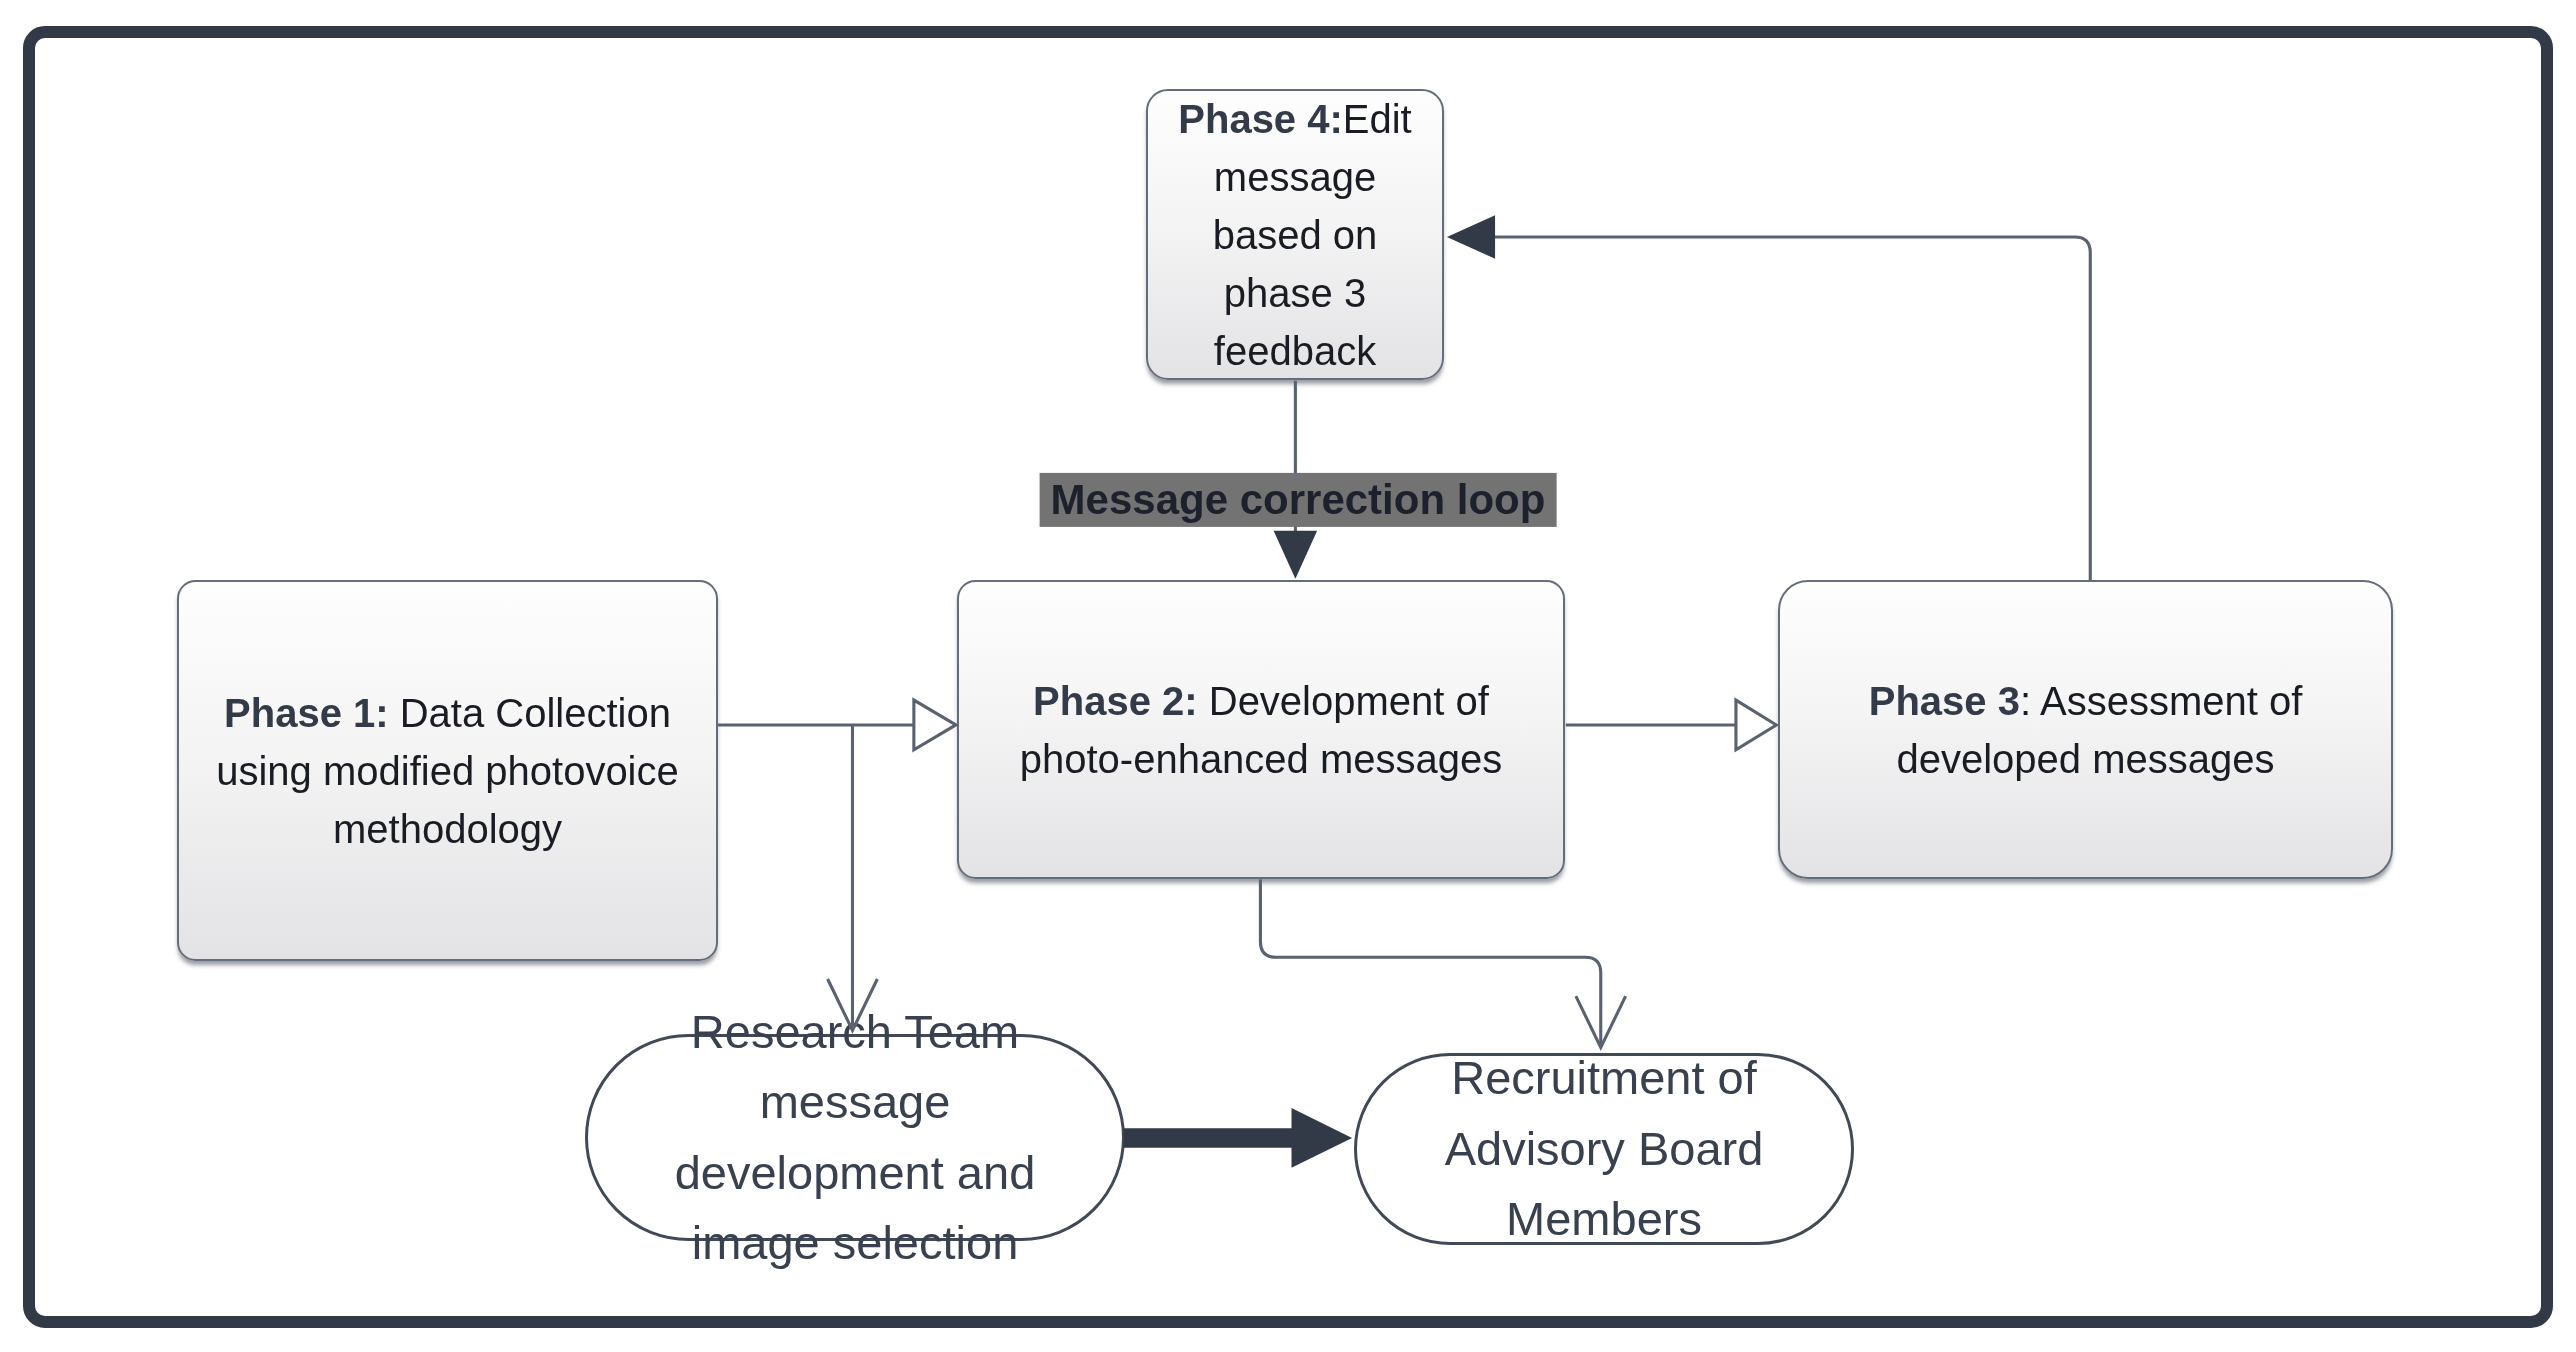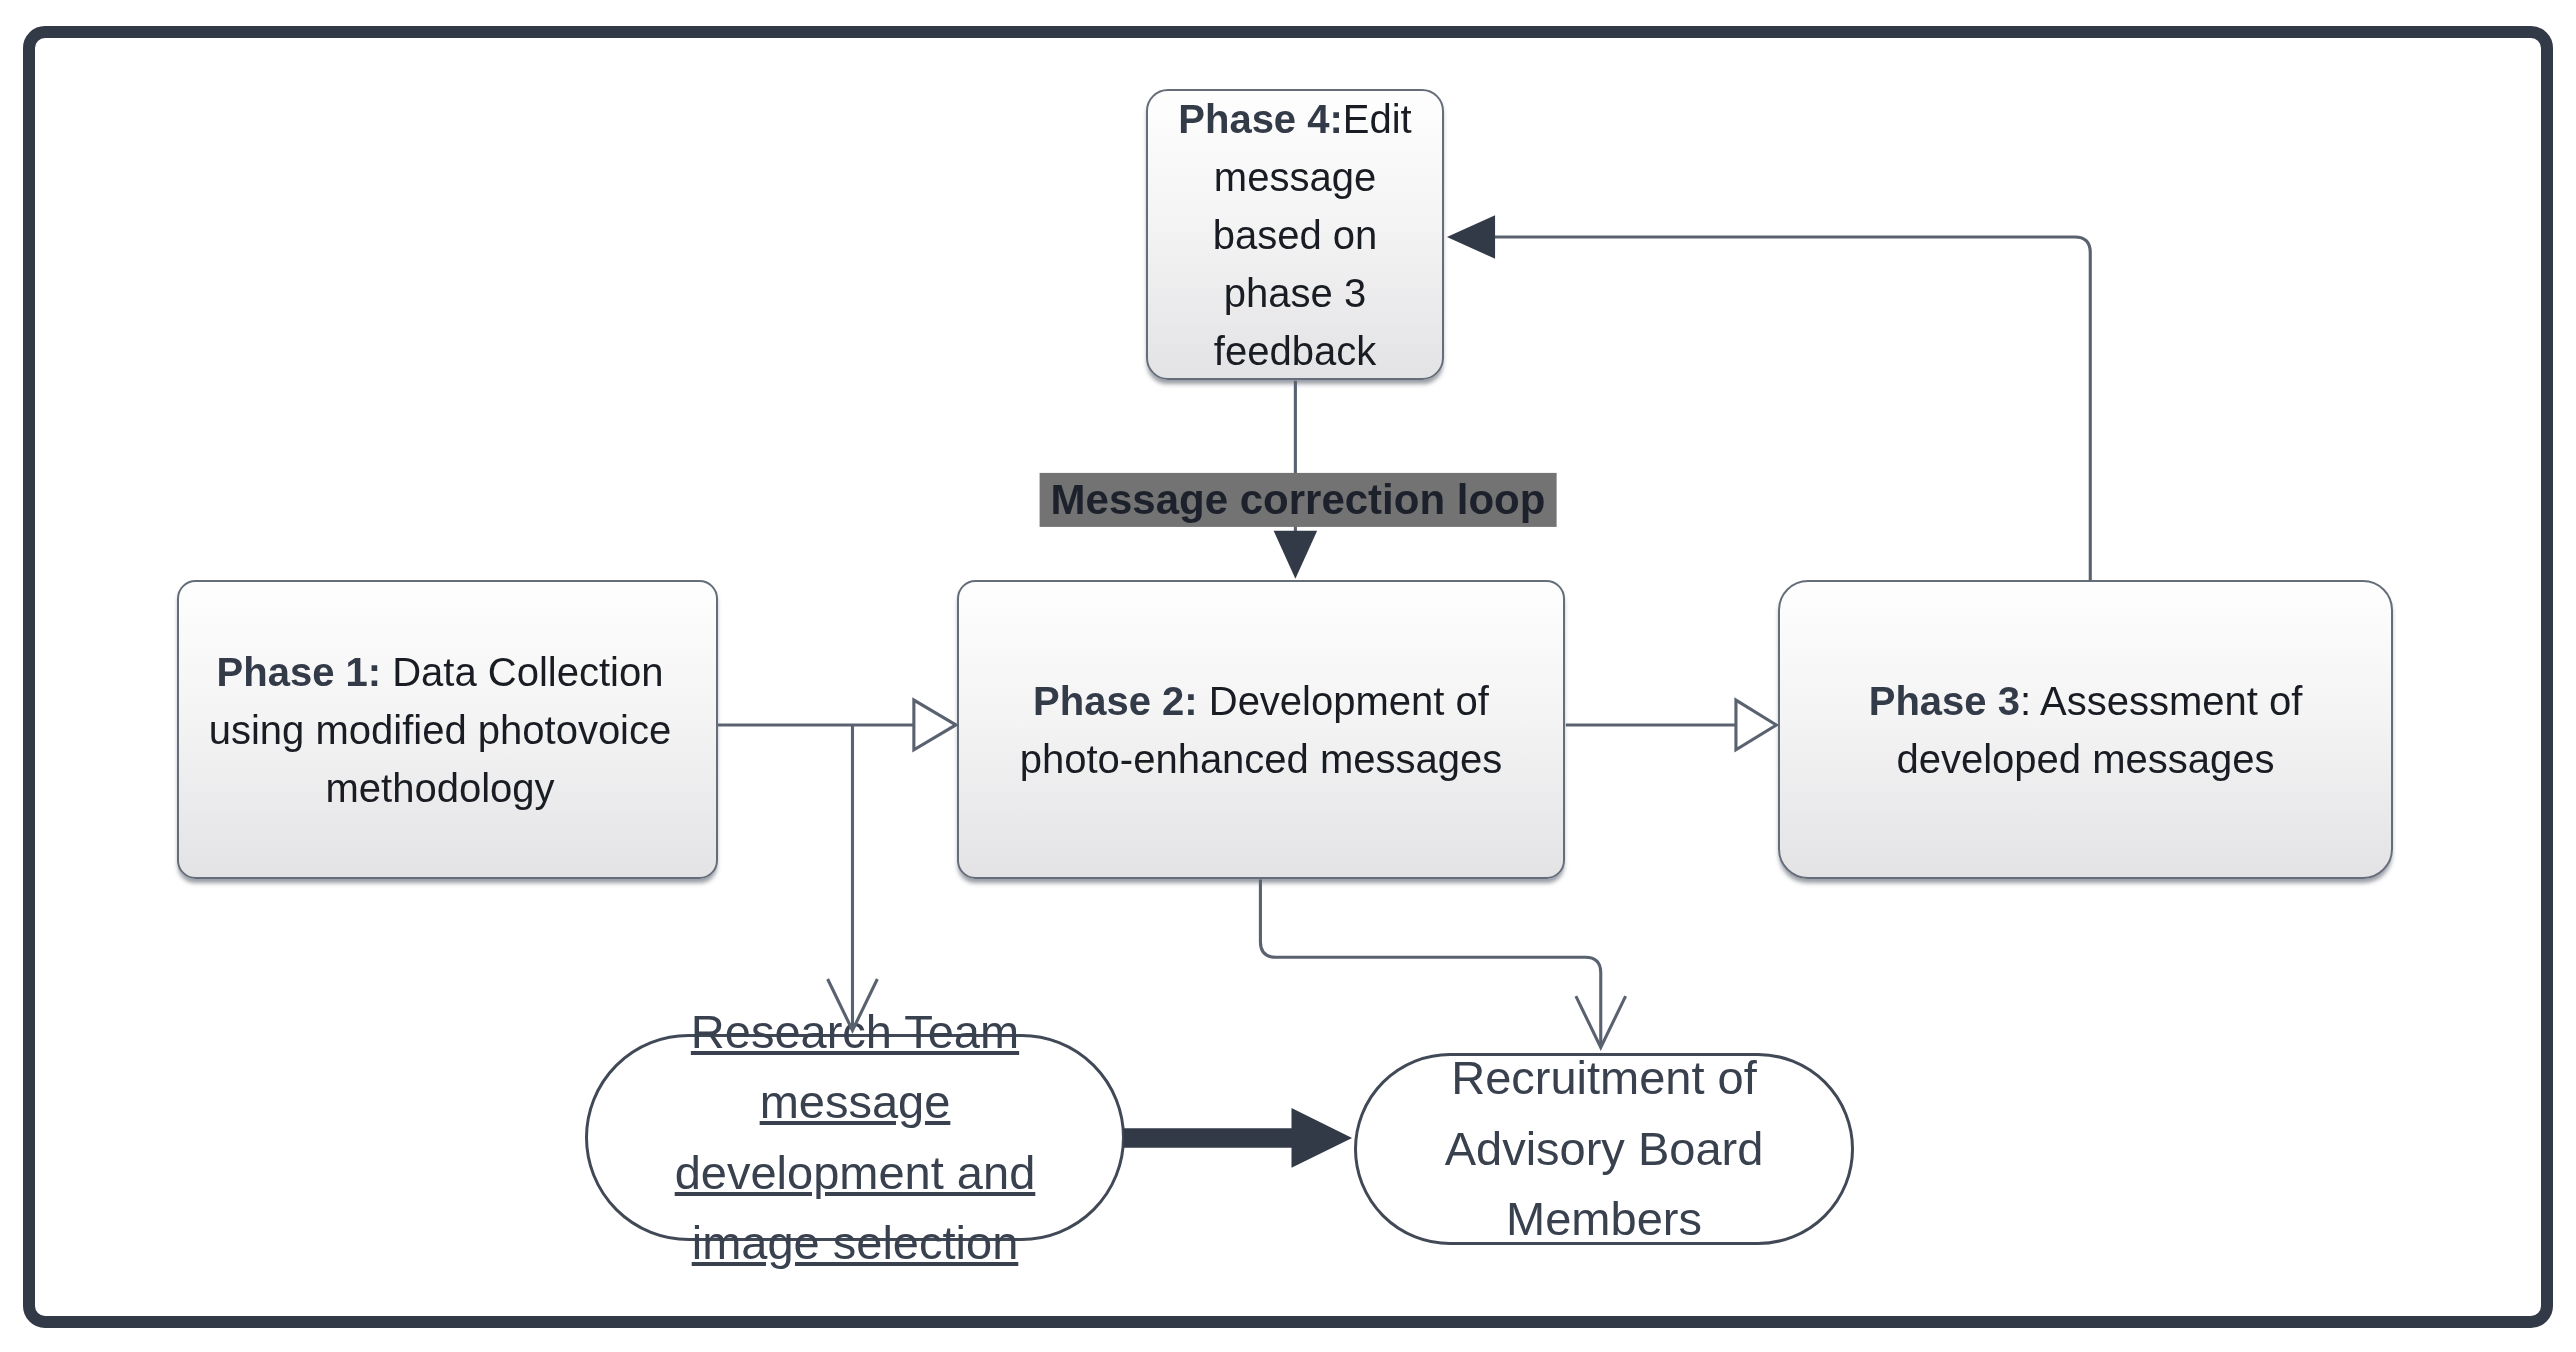--- a/index.html
+++ b/index.html
@@ -20,24 +20,24 @@
   .phase-box .b{font-weight:bold;color:#333a48;}
 
   .stadium{background:#ffffff;border:3.1px solid #414957;
        font-size:47px;line-height:1.5;color:#39414f;padding:7.8px 31px;}
 
   .edge-label{position:absolute;transform:translate(-50%,-50%);
        background:#737373;padding:3.1px 11px;font-size:42px;font-weight:bold;
        color:#1c212b;white-space:nowrap;z-index:5;}
 
   #node-phase4{left:1146px;top:89px;width:298px;height:291px;border-radius:22px;padding:4.7px 14px;}
-  #node-phase1{left:177px;top:580px;width:541px;height:299px;padding-left:7px;}
+  #node-phase1{left:177px;top:580px;width:541px;height:381px;}
   #node-phase2{left:957px;top:580px;width:608px;height:299px;}
   #node-phase3{left:1778px;top:580px;width:615px;height:299px;border-radius:30px;}
-  #node-research{left:585px;top:1034px;width:540px;height:207px;border-radius:104px;text-decoration:underline;}
+  #node-research{left:585px;top:1034px;width:540px;height:207px;border-radius:104px;}
   #node-recruitment{left:1354px;top:1053px;width:500px;height:192px;border-radius:96px;}
 
   .node{z-index:2;}
   svg.edges{position:absolute;left:0;top:0;z-index:3;pointer-events:none;}
   .edge{stroke:#5a6270;stroke-width:4;fill:none;}
   .head-open{fill:#ffffff;stroke:#5a6270;stroke-width:4;}
   .head-v{stroke:#5a6270;stroke-width:4;fill:none;}
   .head-solid{fill:#333a47;stroke:none;}
 </style>
 </head>

